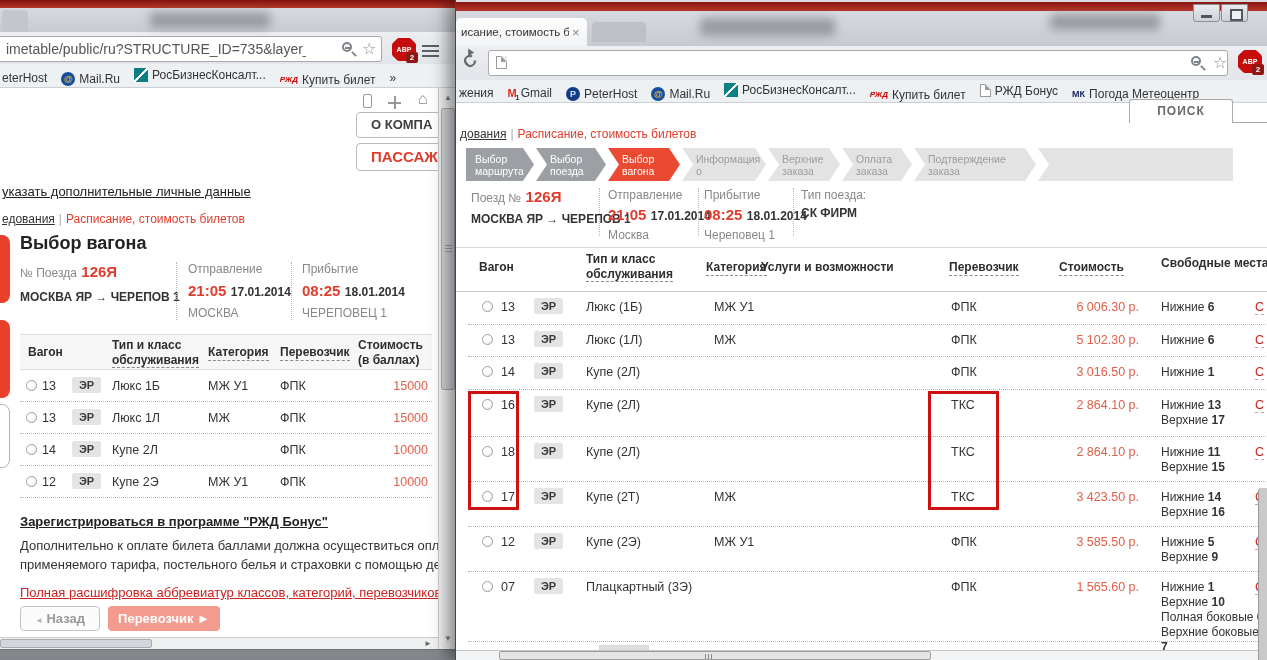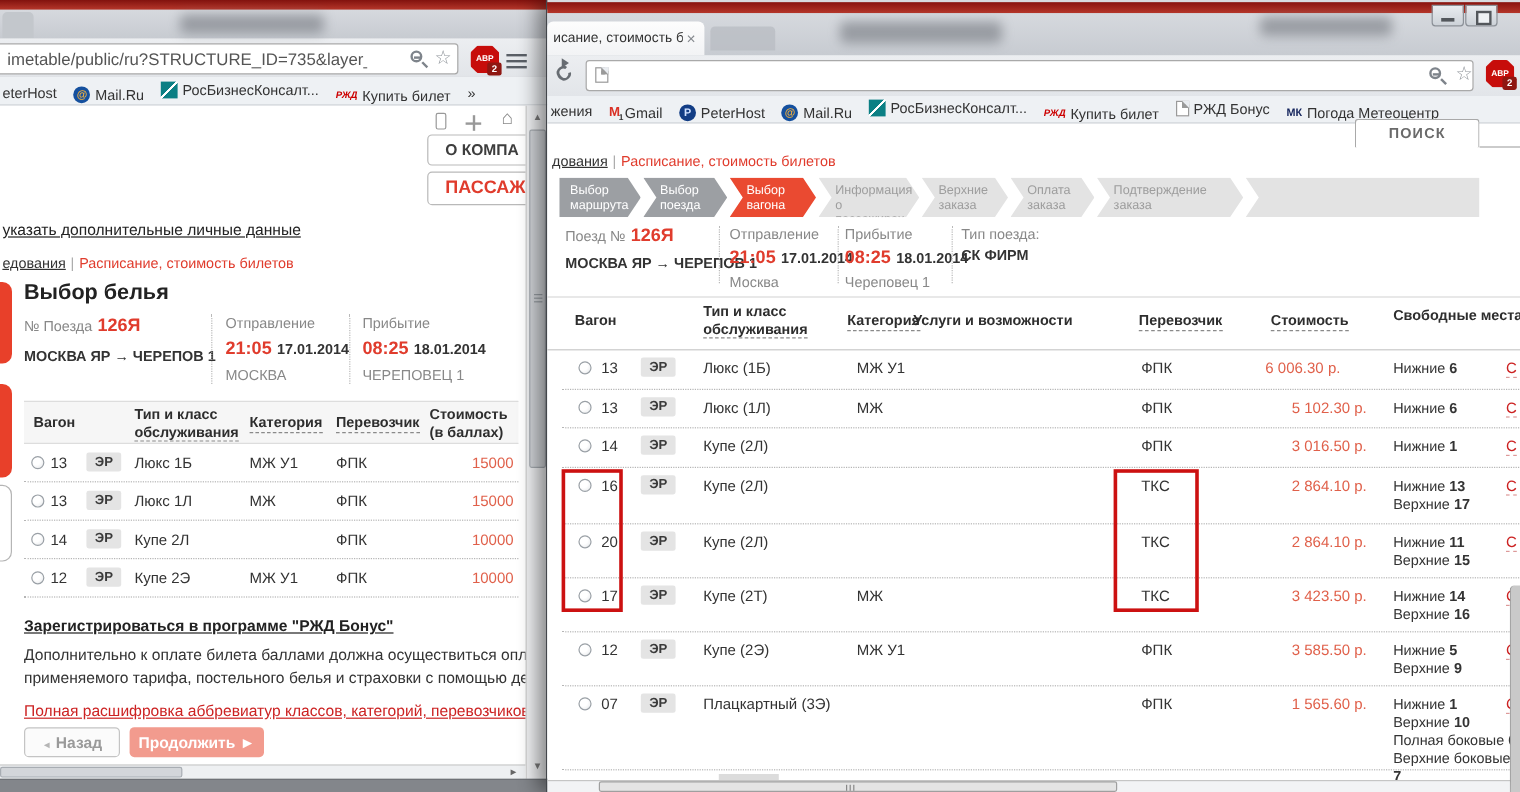--- a/index.html
+++ b/index.html
@@ -212,21 +212,21 @@
     <div class="abs" id="lw-phone"></div>
     <div class="abs" id="lw-move"></div>
     <div class="abs" id="lw-home">⌂</div>
     <div class="abs lw-btn" id="lw-company">О КОМПА</div>
     <div class="abs lw-btn" id="lw-passenger">ПАССАЖ</div>
 
     <div class="abs nowrap" id="lw-personal">указать дополнительные личные данные</div>
     <div class="abs crumb nowrap" id="lw-crumb">
       <span class="c-left">едования</span><span class="c-div">|</span><span class="c-right">Расписание, стоимость билетов</span>
     </div>
-    <div class="abs" id="lw-heading">Выбор белья</div>
+    <div class="abs" id="lw-heading">Выбор вагона</div>
 
     <div class="abs nowrap" style="left:20px;top:263px;">
       <span class="t-label">№ Поезда</span>
       <span class="t-num">126Я</span>
     </div>
     <div class="abs t-route nowrap" style="left:20px;top:290px;">МОСКВА ЯР → ЧЕРЕПОВ 1</div>
     <div class="abs dot-sep" style="left:176px;top:262px;height:58px;"></div>
     <div class="abs t-label" style="left:188px;top:262px;">Отправление</div>
     <div class="abs nowrap" style="left:188px;top:282px;">
       <span class="t-time">21:05</span>
@@ -285,21 +285,21 @@
           <span class="cell" style="left: 260px; top: 9px;">ФПК</span>
           <span class="cell pts" style="left: 340px; top: 9px; width: 68px; text-align: right;">10000</span>
         </div>
       </div>
 
     <div class="abs nowrap" id="lw-bonus">Зарегистрироваться в программе "РЖД Бонус"</div>
     <div class="abs lw-para nowrap" style="top:538px;">Дополнительно к оплате билета баллами должна осуществиться опла</div>
     <div class="abs lw-para nowrap" style="top:557px;">применяемого тарифа, постельного белья и страховки с помощью де</div>
     <div class="abs nowrap" id="lw-abbr">Полная расшифровка аббревиатур классов, категорий, перевозчиков</div>
     <div class="abs" id="lw-back"><span style="font-size:8px;color:#b5b5b5;">◄</span> <span>Назад</span></div>
-    <div class="abs" id="lw-continue">Продолжить ►</div>
+    <div class="abs" id="lw-continue">Перевозчик ►</div>
 
     <div class="edge-tab" id="edge-a"></div>
     <div class="edge-tab" id="edge-b"></div>
     <div class="edge-tab" id="edge-c"></div>
 
     <div class="abs" id="lw-vscroll">
       <span class="sb-arrow" style="top:5px;">▲</span>
       <div id="lw-vthumb">
         <span class="grip-h" style="top:136px;"></span>
           <span class="grip-h" style="top:139px;"></span>
@@ -408,21 +408,21 @@
     <span class="th abs" style="left:705px;top:256px;">Свободные места</span>
     <div class="abs" id="rw-thead-bot"></div>
     <div id="rw-rows">
         <div class="rrow" style="top: 292px; height: 33px;">
           <span class="radio" style="left: 14px; top: 9px;"></span>
           <span class="cell" style="left: 33px; top: 8px;">13</span>
           <span class="er-badge" style="left: 66px; top: 6px;">ЭР</span>
           <span class="cell" style="left: 118px; top: 8px;">Люкс (1Б)</span>
           <span class="cell" style="left: 246px; top: 8px;">МЖ У1</span>
           <span class="cell" style="left: 483px; top: 8px;">ФПК</span>
-          <span class="cell price" style="left: 569px; top: 8px; width: 80px; text-align: right;">6 006.30 р.</span>
+          <span class="cell price" style="left: 591px; top: 8px; width: 80px; text-align: right;">6 006.30 р.</span>
           <span class="cell" style="left: 693px; top: 8px;">
             <div class="seat-line"><span>Нижние </span><b>6</b></div>
           </span>
           <span class="cell scheme" style="left: 787px; top: 8px;">С</span>
         </div>
         <div class="rrow" style="top: 325px; height: 32px;">
           <span class="radio" style="left: 14px; top: 9px;"></span>
           <span class="cell" style="left: 33px; top: 8px;">13</span>
           <span class="er-badge" style="left: 66px; top: 6px;">ЭР</span>
           <span class="cell" style="left: 118px; top: 8px;">Люкс (1Л)</span>
@@ -456,21 +456,21 @@
           <span class="cell" style="left: 483px; top: 8px;">ТКС</span>
           <span class="cell price" style="left: 591px; top: 8px; width: 80px; text-align: right;">2 864.10 р.</span>
           <span class="cell" style="left: 693px; top: 8px;">
             <div class="seat-line"><span>Нижние </span><b>13</b></div>
             <div class="seat-line"><span>Верхние </span><b>17</b></div>
           </span>
           <span class="cell scheme" style="left: 787px; top: 8px;">С</span>
         </div>
         <div class="rrow" style="top: 437px; height: 45px;">
           <span class="radio" style="left: 14px; top: 9px;"></span>
-          <span class="cell" style="left: 33px; top: 8px;">20</span>
+          <span class="cell" style="left: 33px; top: 8px;">18</span>
           <span class="er-badge" style="left: 66px; top: 6px;">ЭР</span>
           <span class="cell" style="left: 118px; top: 8px;">Купе (2Л)</span>
           <span class="cell" style="left: 246px; top: 8px;"></span>
           <span class="cell" style="left: 483px; top: 8px;">ТКС</span>
           <span class="cell price" style="left: 591px; top: 8px; width: 80px; text-align: right;">2 864.10 р.</span>
           <span class="cell" style="left: 693px; top: 8px;">
             <div class="seat-line"><span>Нижние </span><b>11</b></div>
             <div class="seat-line"><span>Верхние </span><b>15</b></div>
           </span>
           <span class="cell scheme" style="left: 787px; top: 8px;">С</span>

